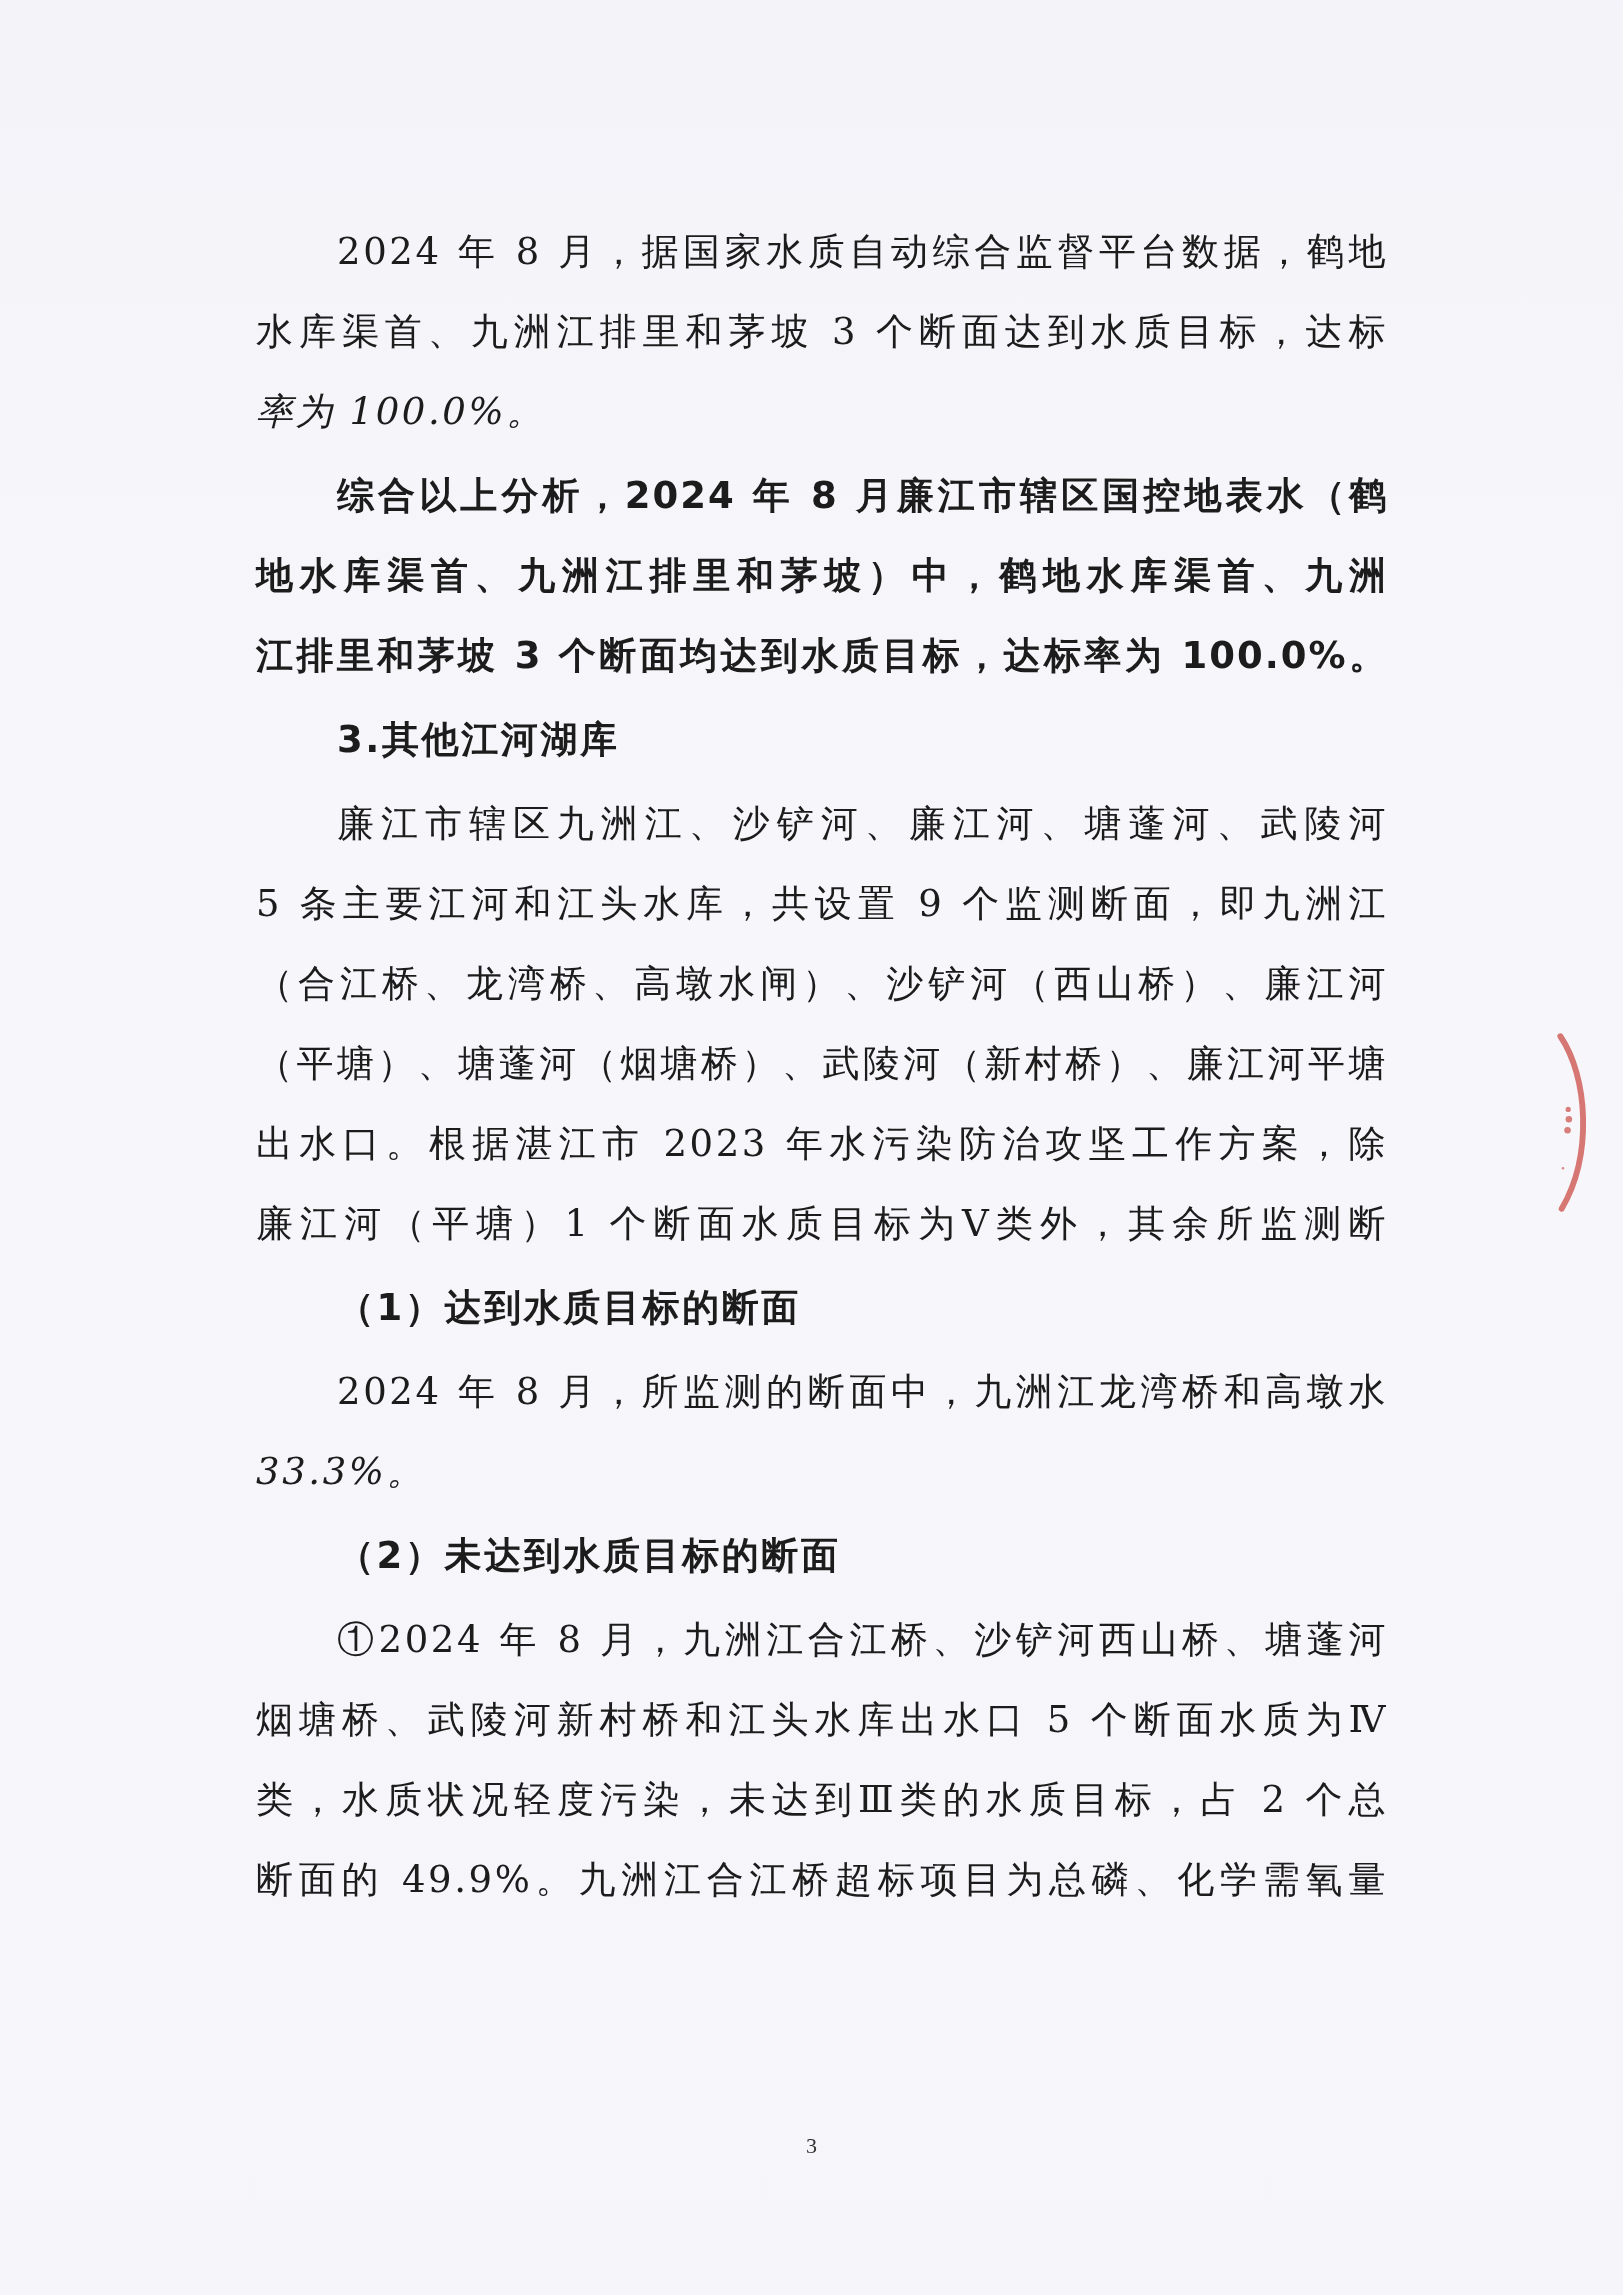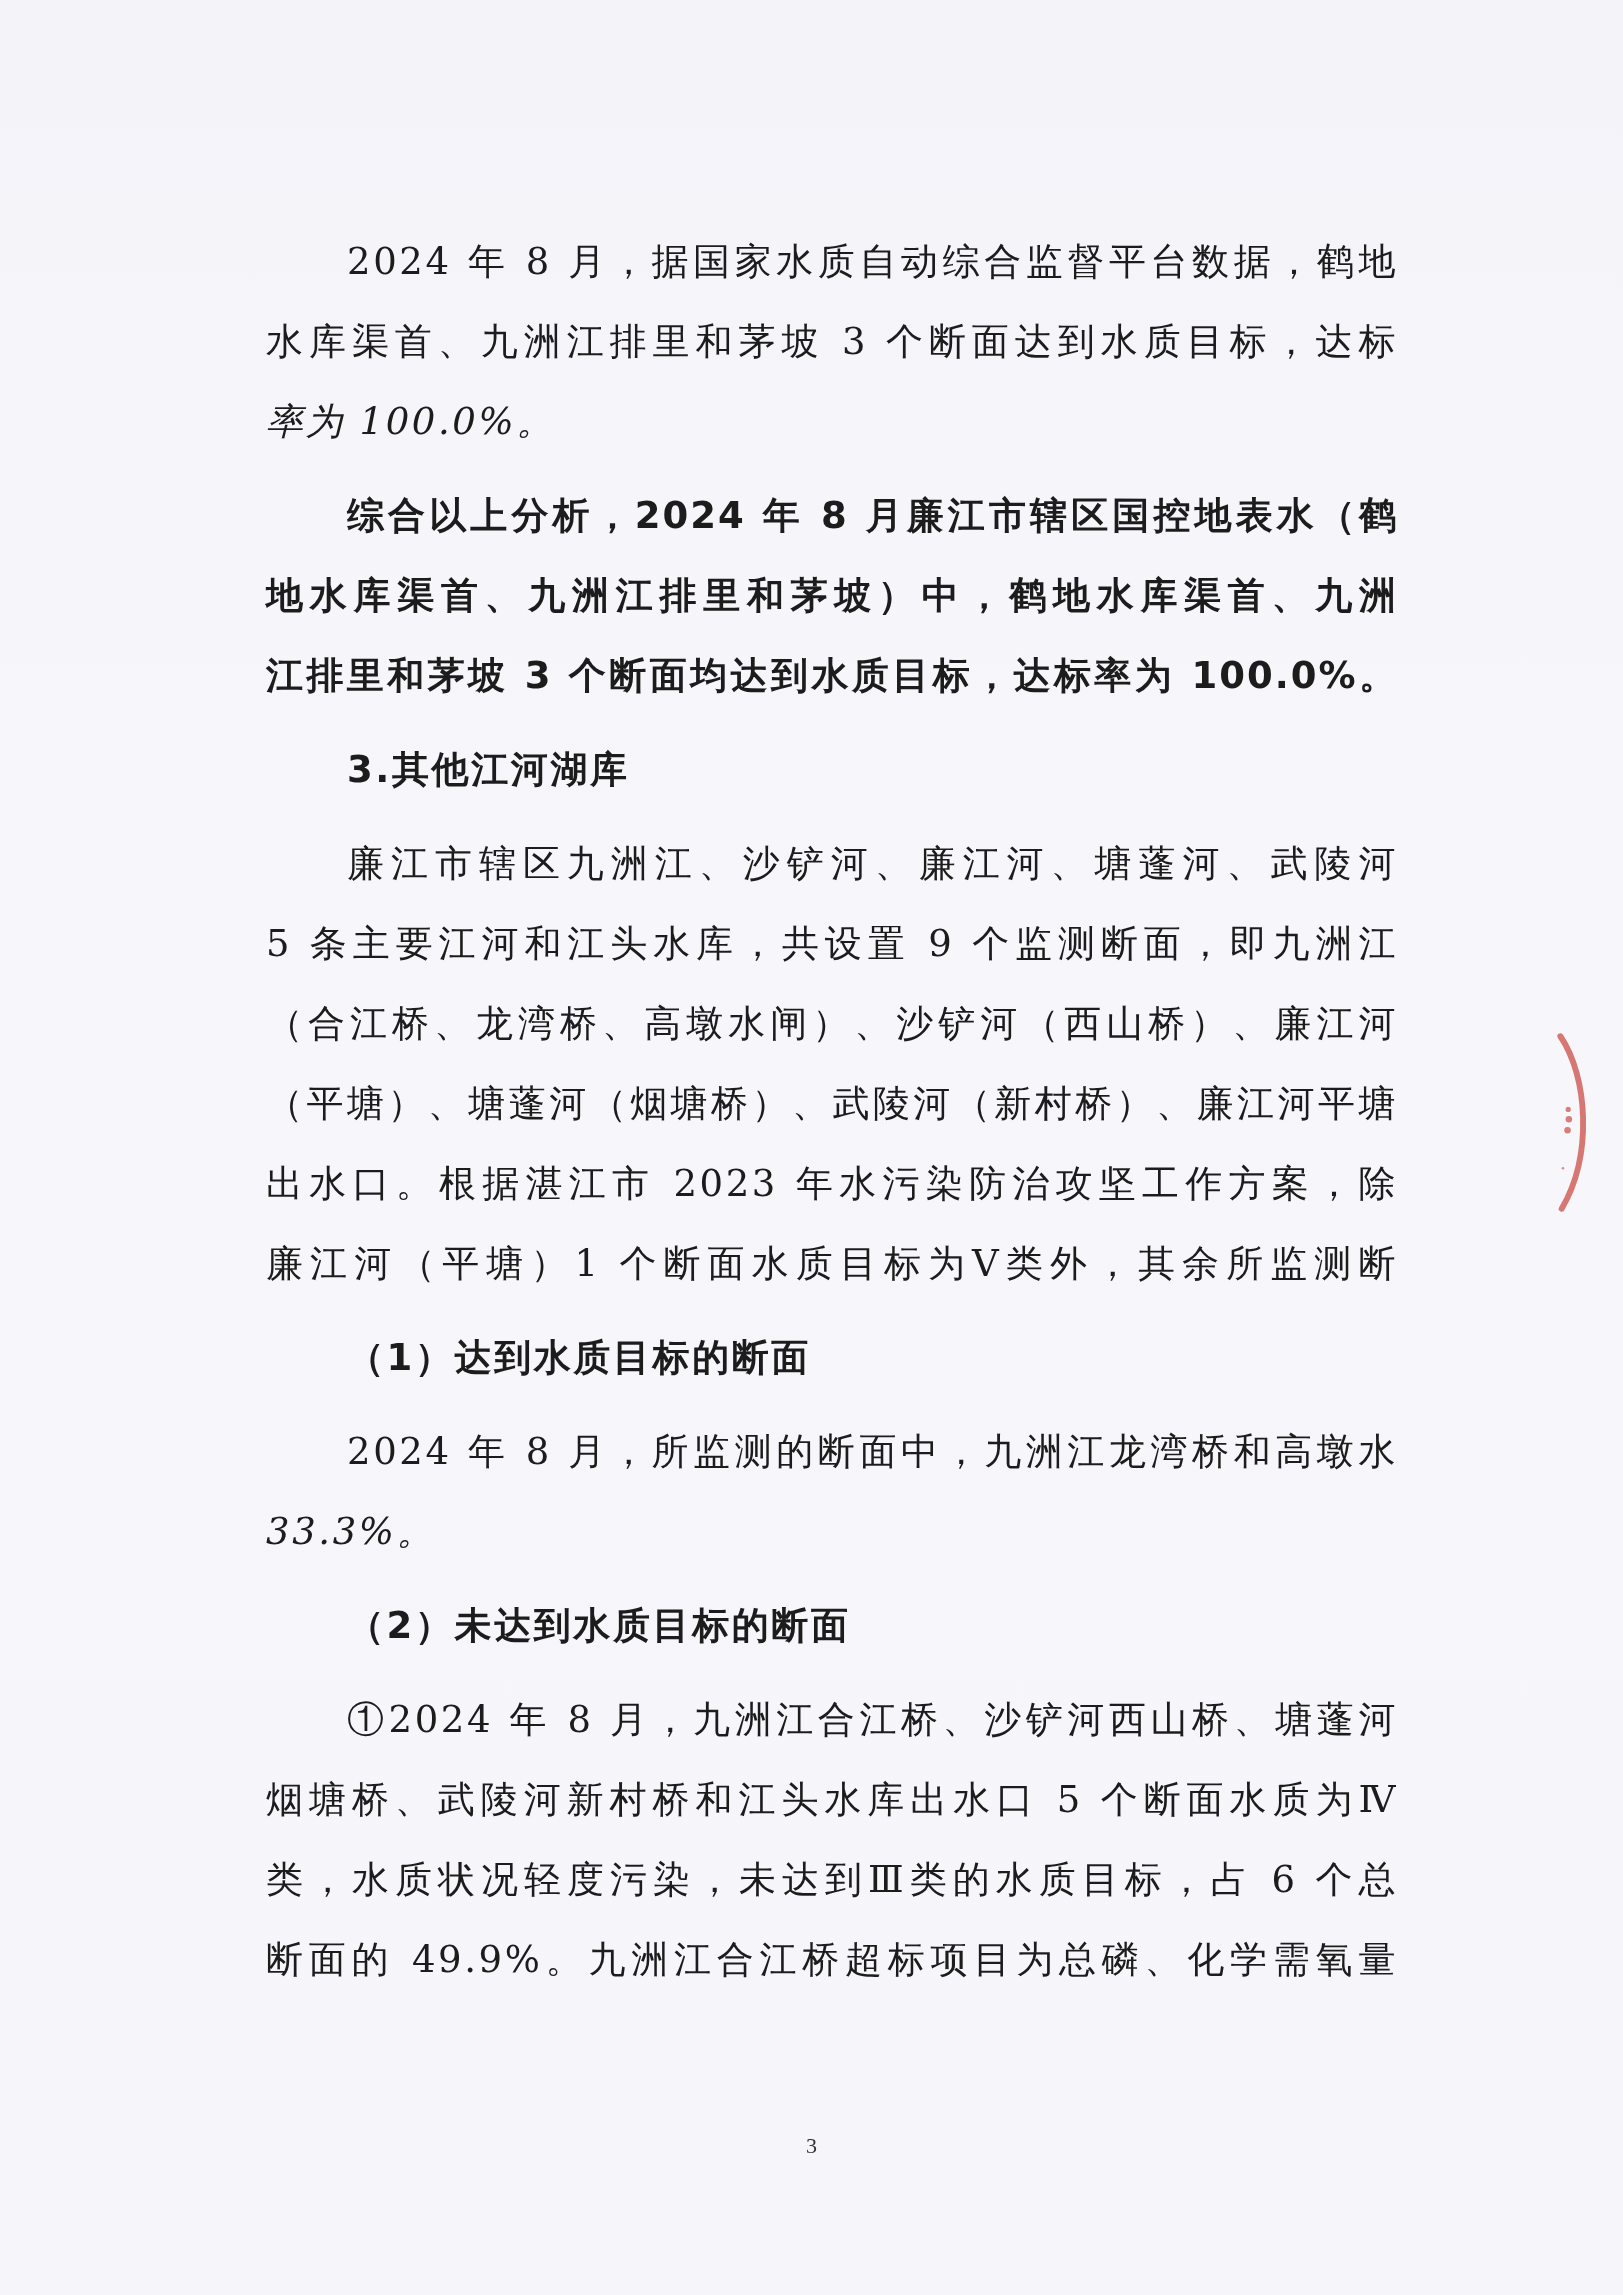--- a/index.html
+++ b/index.html
@@ -22,21 +22,21 @@
       height: 2295px;
       background: linear-gradient(180deg, #f3f3f9 0%, #f7f7fb 40%, #f5f5fa 100%);
     }
     .content {
       position: absolute;
       left: 252px;
       top: 208px;
       width: 1132px;
     }
     .para {
-      margin: 14px;
+      margin: 4px;
     }
     .line {
       display: block;
       height: 80px;
       line-height: 80px;
       font-size: 37px;
       white-space: nowrap;
       letter-spacing: 2.6px;
       text-align: justify;
       text-align-last: justify;
@@ -119,21 +119,21 @@
       <span class="line last">33.3%。</span>
     </div>
 
     <div class="para heading">
       <span class="line first">（2）未达到水质目标的断面</span>
     </div>
 
     <div class="para body">
       <span class="line first">①2024 年 8 月，九洲江合江桥、沙铲河西山桥、塘蓬河</span>
       <span class="line">烟塘桥、武陵河新村桥和江头水库出水口 5 个断面水质为Ⅳ</span>
-      <span class="line">类，水质状况轻度污染，未达到Ⅲ类的水质目标，占 6 个总</span>
+      <span class="line">类，水质状况轻度污染，未达到Ⅲ类的水质目标，占 2 个总</span>
       <span class="line">断面的 49.9%。九洲江合江桥超标项目为总磷、化学需氧量</span>
     </div>
 
   </div>
 
   <svg class="stamp" viewBox="0 0 70 280" xmlns="http://www.w3.org/2000/svg">
     <path d="M8 8 C 50 70, 58 190, 10 272" fill="none" stroke="#d0605a" stroke-width="9" stroke-linecap="round" opacity="0.85"></path>
     <circle cx="20" cy="120" r="4" fill="#d0605a" opacity="0.8"></circle>
     <circle cx="21" cy="135" r="5" fill="#d0605a" opacity="0.8"></circle>
     <circle cx="19" cy="152" r="5" fill="#d0605a" opacity="0.8"></circle>

